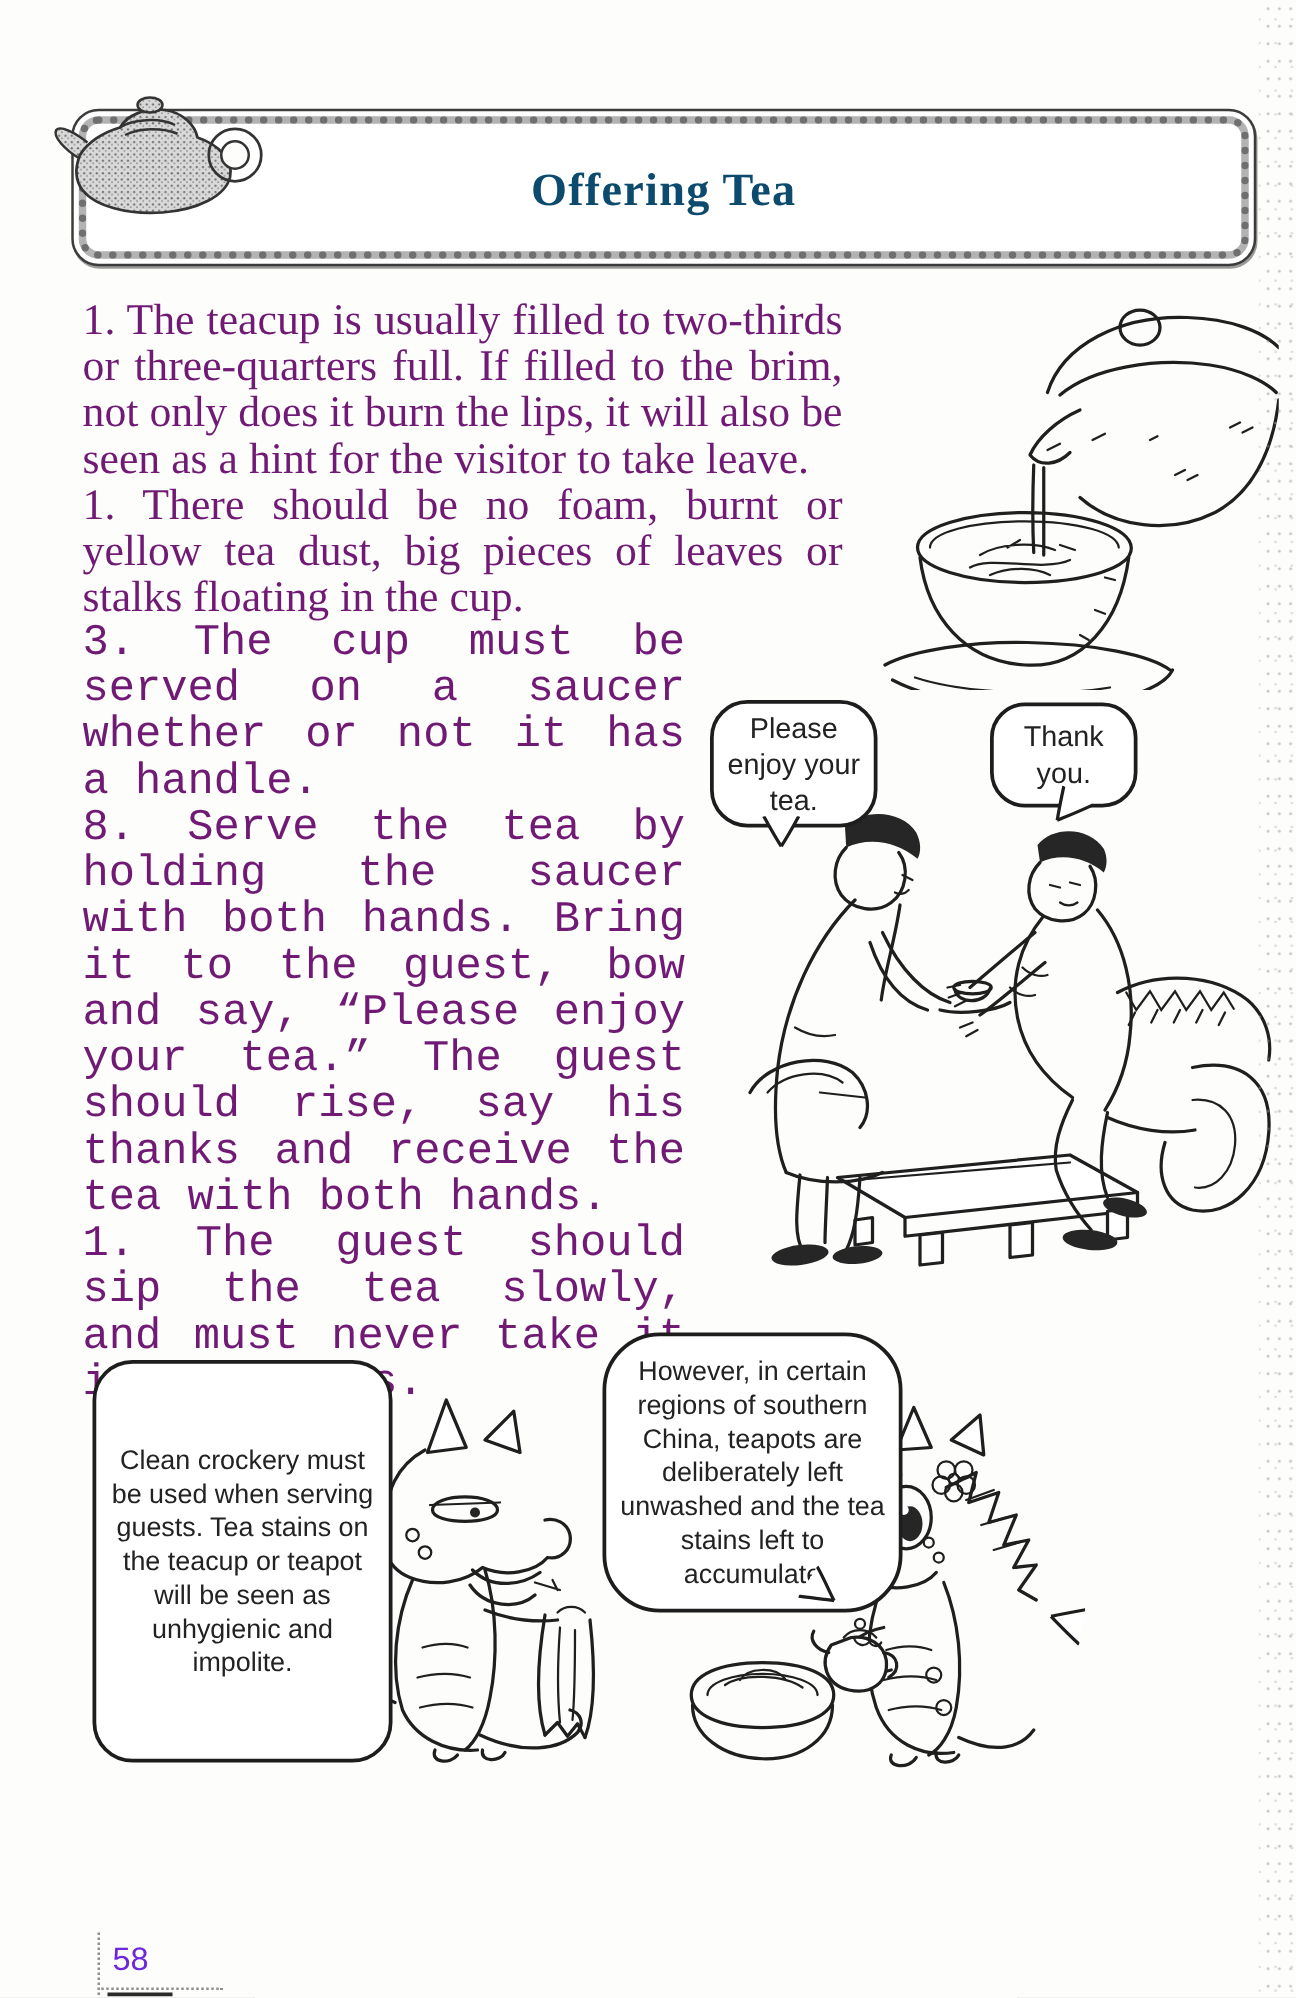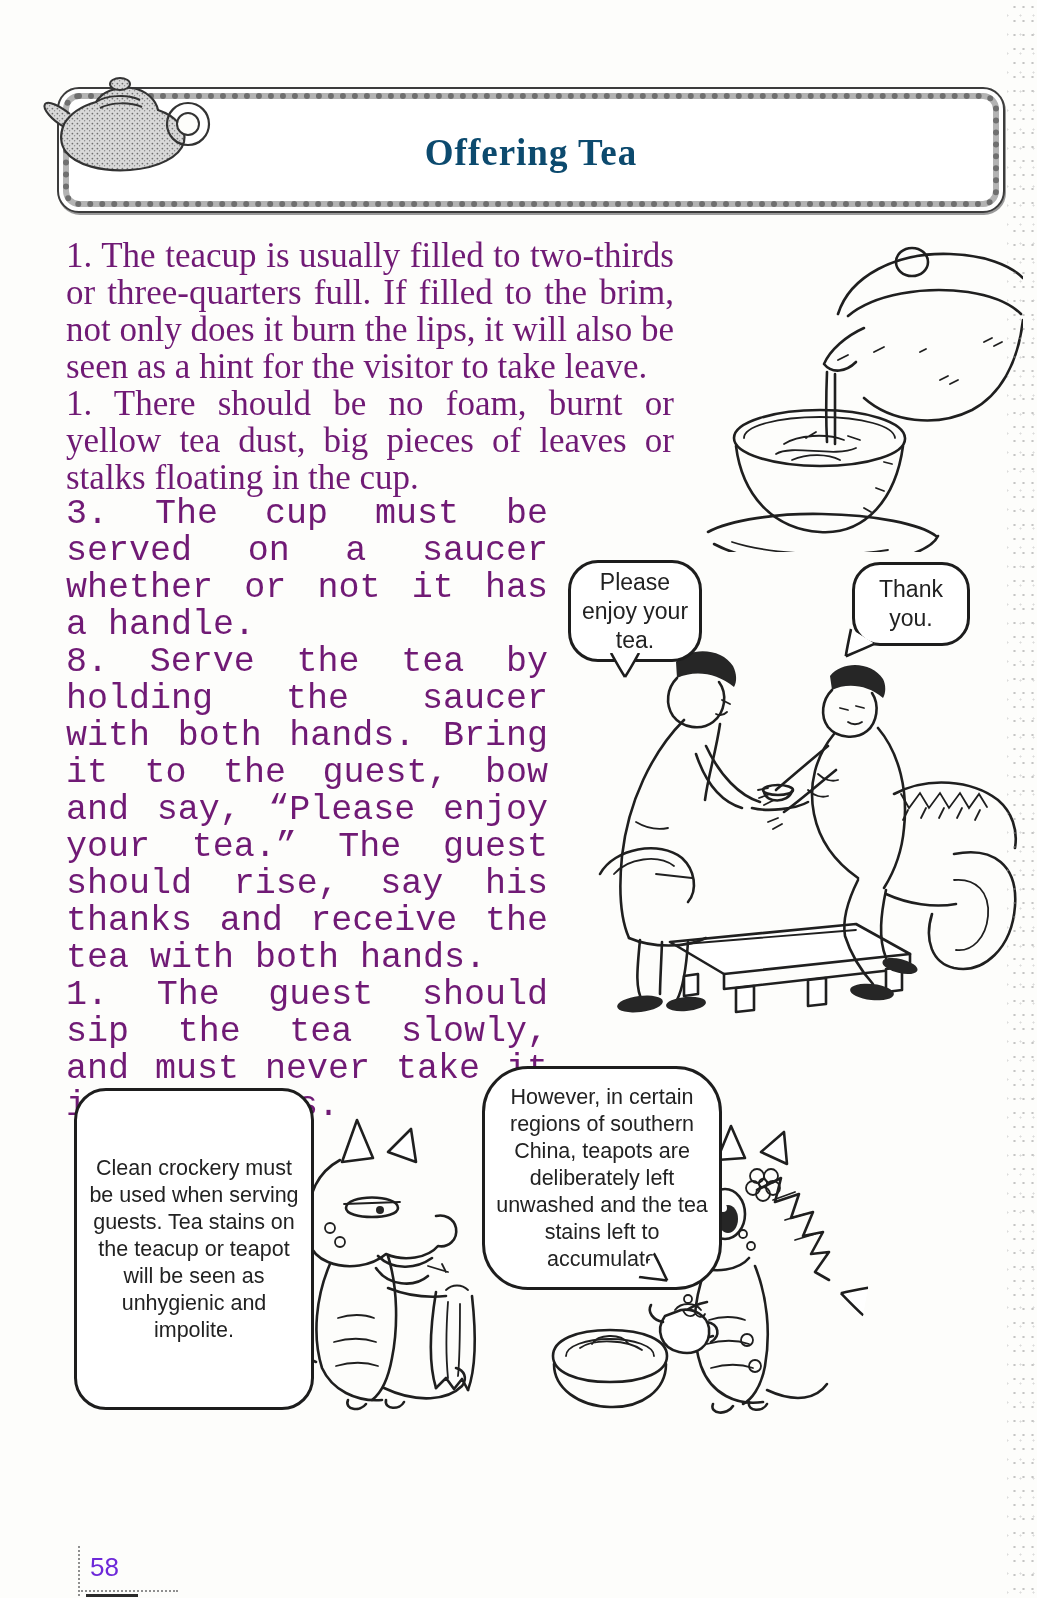--- a/index.html
+++ b/index.html
@@ -124,21 +124,21 @@
   </svg>
 
   <div class="bubble" style="left:568px;top:560px;width:128px;height:96px;border-radius:30px;font-size:23px;line-height:29px;">
     <span>Please enjoy your tea.</span>
   </div>
   <svg class="tail" style="left:608px;top:653px;" width="34" height="28" viewBox="0 0 34 28">
     <polygon points="3,0 31,0 17,24" fill="#fff"></polygon>
     <path d="M3,0 C9,11 13,18 17,24 M31,0 C25,11 21,18 17,24" stroke="#1d1d1d" stroke-width="2.6" fill="none"></path>
   </svg>
 
-  <div class="bubble" style="left:852px;top:562px;width:112px;height:78px;border-radius:28px;font-size:23px;line-height:29px;">
+  <div class="bubble" style="left:792px;top:562px;width:112px;height:78px;border-radius:28px;font-size:23px;line-height:29px;">
     <span>Thank you.</span>
   </div>
   <svg class="tail" style="left:838px;top:634px;transform:rotate(32deg);" width="34" height="30" viewBox="0 0 34 30">
     <polygon points="3,0 31,0 13,26" fill="#fff"></polygon>
     <path d="M3,0 C7,11 10,19 13,26 M31,0 C24,11 18,19 13,26" stroke="#1d1d1d" stroke-width="2.6" fill="none"></path>
   </svg>
 
   <svg class="abs" style="left:556px;top:642px;" width="464" height="372" viewBox="0 0 464 372">
 
     <path class="ink" d="M338,152 C372,134 416,138 442,158 C456,170 462,188 459,206"></path>

